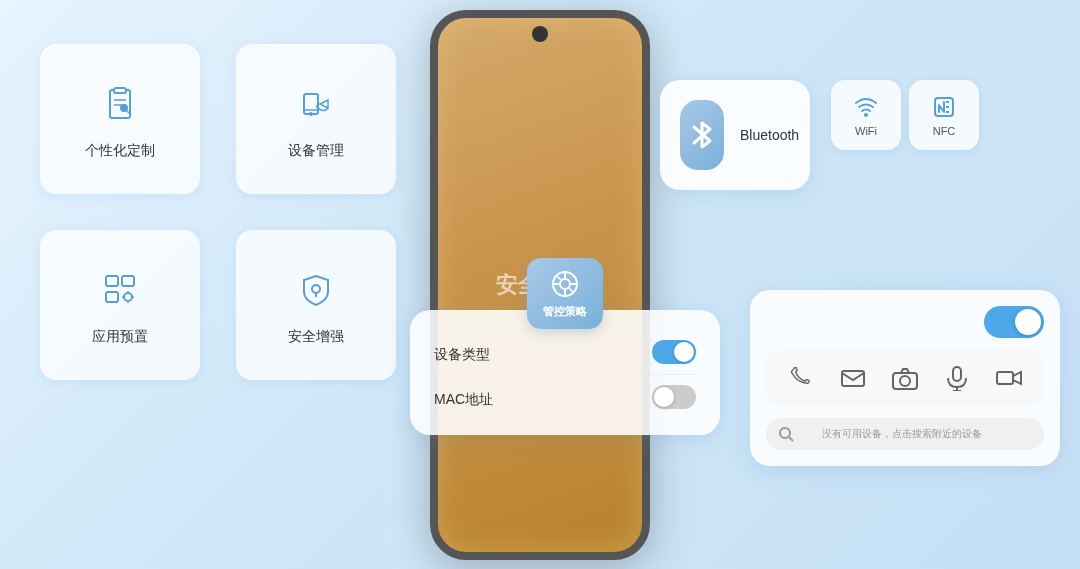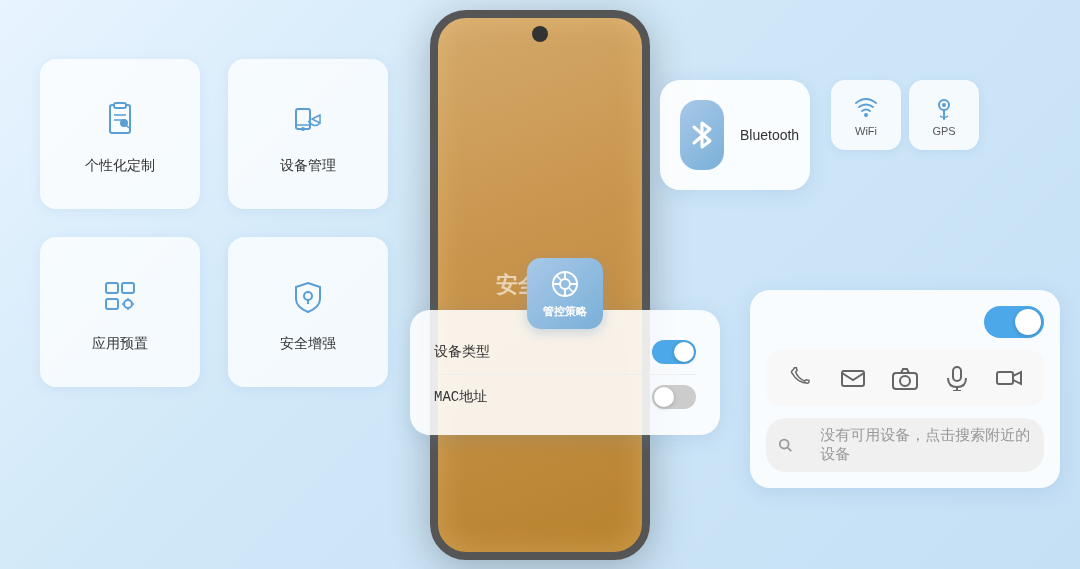--- a/index.html
+++ b/index.html
@@ -9,25 +9,25 @@
       overflow: hidden;
       background: linear-gradient(135deg, #e8f4ff 0%, #d0e8f8 40%, #c5dff5 100%);
       font-family: 'PingFang SC', 'Microsoft YaHei', sans-serif;
       position: relative;
     }
 
     
     .feature-cards {
       position: absolute;
       left: 40px;
-      top: 59px;
+      top: 44px;
       display: grid;
       grid-template-columns: 160px 160px;
       grid-template-rows: 150px 150px;
-      gap: 28px;
+      gap: 36px;
     }
 
     .feature-card {
       background: rgba(255,255,255,0.75);
       border-radius: 16px;
       display: flex;
       flex-direction: column;
       align-items: center;
       justify-content: center;
       gap: 12px;
@@ -160,25 +160,24 @@
       width: 310px;
       background: rgba(255,255,255,0.88);
       border-radius: 20px;
       padding: 20px;
       box-shadow: 0 4px 20px rgba(100,150,200,0.2);
       z-index: 20;
     }
 
     .toggle-row {
       display: flex;
-      align-items: center;
+      align-items: flex-end;
       justify-content: space-between;
       padding: 10px 0;
       border-bottom: 1px solid #eee;
-      font-family: Liberation Mono, monospace;
     }
 
     .toggle-row:last-child {
       border-bottom: none;
     }
 
     .toggle-label {
       font-size: 14px;
       color: #333;
     }
@@ -306,30 +305,31 @@
     <svg width="28" height="28" viewBox="0 0 28 28" fill="none">
       <path d="M4 10 Q14 2 24 10" stroke="#5a9ed6" stroke-width="2" fill="none" stroke-linecap="round"></path>
       <path d="M7 14 Q14 9 21 14" stroke="#5a9ed6" stroke-width="2" fill="none" stroke-linecap="round"></path>
       <path d="M10 18 Q14 15 18 18" stroke="#5a9ed6" stroke-width="2" fill="none" stroke-linecap="round"></path>
       <circle cx="14" cy="22" r="2" fill="#5a9ed6"></circle>
     </svg>
     <span class="qlabel">WiFi</span>
   </div>
 
 
-
   <div class="quick-item">
     <svg width="28" height="28" viewBox="0 0 28 28" fill="none">
-      <circle cx="14" cy="12" r="5" stroke="#5a9ed6" stroke-width="2"></circle>
-      <circle cx="14" cy="12" r="2" fill="#5a9ed6"></circle>
-      <path d="M14 17 Q14 22 14 26" stroke="#5a9ed6" stroke-width="2" stroke-linecap="round"></path>
-      <path d="M10 23 Q14 26 18 23" stroke="#5a9ed6" stroke-width="1.5" fill="none"></path>
+      <rect x="5" y="5" width="18" height="18" rx="3" stroke="#5a9ed6" stroke-width="2"></rect>
+      <path d="M9 19 L9 12 L14 19 L14 9" stroke="#5a9ed6" stroke-width="2" stroke-linecap="round" stroke-linejoin="round"></path>
+      <line x1="16" y1="9" x2="19" y2="9" stroke="#5a9ed6" stroke-width="2"></line>
+      <line x1="16" y1="14" x2="19" y2="14" stroke="#5a9ed6" stroke-width="2"></line>
+      <line x1="16" y1="19" x2="19" y2="19" stroke="#5a9ed6" stroke-width="2"></line>
     </svg>
-    <span class="qlabel">GPS</span>
-  </div>
+    <span class="qlabel">NFC</span>
+  </div>
+
 
 </div>
 
 <div class="control-panel" style="position:absolute; top:310px; left:410px; width:310px; background:rgba(255,255,255,0.88); border-radius:20px; padding:20px 24px 16px; box-shadow:0 4px 20px rgba(100,150,200,0.2); z-index:20;">
 
   <div style="position:absolute; top:-52px; left:50%; transform:translateX(-50%); background:linear-gradient(135deg,#a8c8e8,#7ab0d8); border-radius:14px; padding:10px 16px; display:flex; flex-direction:column; align-items:center; gap:4px; box-shadow:0 4px 12px rgba(100,150,200,0.3);text-align:center;">
     <svg width="32" height="32" viewBox="0 0 32 32" fill="none">
       <circle cx="16" cy="16" r="12" stroke="white" stroke-width="2"></circle>
       <circle cx="16" cy="16" r="5" stroke="white" stroke-width="2"></circle>
       <line x1="16" y1="4" x2="16" y2="11" stroke="white" stroke-width="2"></line>
@@ -404,16 +404,16 @@
         <path d="M17 11 L25 7 L25 19 L17 15 Z"></path>
       </svg>
     </div>
   </div>
 
   <div style="display:flex; align-items:center; gap:8px; padding:8px 12px; background:#f0f0f0; border-radius:20px;">
     <svg width="16" height="16" viewBox="0 0 16 16" fill="none" stroke="#999" stroke-width="2">
       <circle cx="7" cy="7" r="5"></circle>
       <line x1="11" y1="11" x2="15" y2="15"></line>
     </svg>
-    <span style="font-size:15px; color:#999;margin-left:20px;">没有可用设备，点击搜索附近的设备</span>
+    <span style="font-size:10px; color:#999;margin-left:20px;">没有可用设备，点击搜索附近的设备</span>
   </div>
 
 </div>
 
 </body></html>

